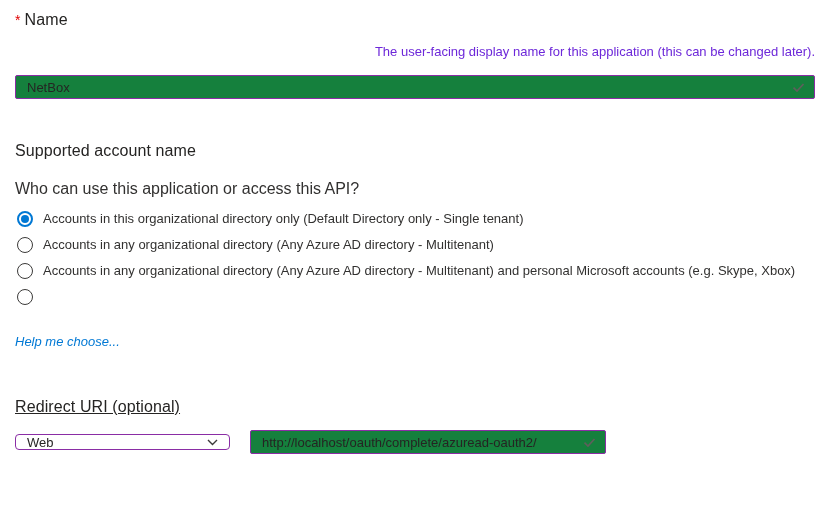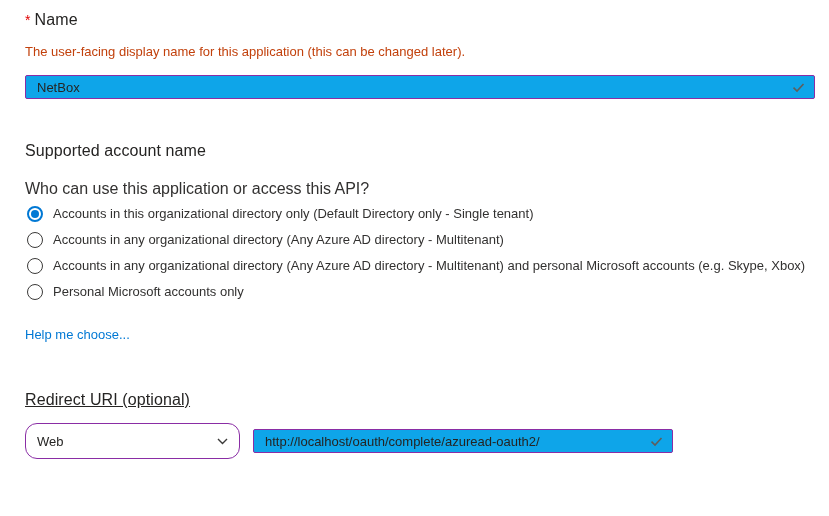--- a/index.html
+++ b/index.html
@@ -4,46 +4,47 @@
 <style>
   * { box-sizing: border-box; margin: 0; padding: 0; }
   html, body { background: #ffffff; }
   body {
     width: 829px;
     height: 516px;
     font-family: "Liberation Sans", sans-serif;
     color: #252423;
     overflow: hidden;
   }
-  .page { padding: 10px 14px 0 25px; }
+  .page { padding: 10px 14px 0 15px; }
 
   .section-title {
     font-size: 16px;
     font-weight: 400;
     line-height: 20px;
     color: #252423;
     letter-spacing: 0.1px;
   }
   .required-star { color: #e00000; margin-right: 4px; font-size: 14px; }
 
   .desc {
     font-size: 13px;
     line-height: 16px;
-    color: #c2410c;
+    color: #6d28d9;
     margin-top: 14px;
+    text-align: right;
   }
 
   
   .field-wrap { position: relative; margin-top: 15px; }
   .text-input {
     width: 100%;
     height: 24px;
     border: 1.5px solid #8a2da5;
     border-radius: 2px;
-    background: #0ea5e9;
+    background: #15803d;
     font-family: "Liberation Sans", sans-serif;
     font-size: 13px;
     color: #252423;
     padding: 0 30px 0 11px;
     outline: none;
   }
   .trail-icon {
     position: absolute;
     right: 9px;
     top: 50%;
@@ -55,21 +56,21 @@
     justify-content: center;
     pointer-events: none;
   }
 
   
   .sat-title { margin-top: 42px; }
   .question { font-size: 16px; line-height: 16px; color: #323130; margin-top: 20px; }
   .radio-group { margin-top: 9px; }
   .radio-row {
     display: flex;
-    align-items: flex-start;
+    align-items: center;
     height: 26px;
     cursor: pointer;
   }
   .radio {
     flex: 0 0 auto;
     width: 16px;
     height: 16px;
     border: 1.5px solid #3b3a39;
     border-radius: 50%;
     margin-left: 2px;
@@ -84,52 +85,53 @@
     left: 50%; top: 50%;
     width: 8px; height: 8px;
     transform: translate(-50%, -50%);
     border-radius: 50%;
     background: #0078d4;
   }
   .radio-label { font-size: 13px; line-height: 16px; color: #323130; }
 
   .help-link {
     display: inline-block;
-    margin-top: 17px;
+    margin-top: 24px;
     font-size: 13px;
     line-height: 16px;
     color: #0078d4;
     text-decoration: none;
     cursor: pointer;
+    font-style: italic;
   }
 
   
   .ruri-title { margin-top: 47px; text-decoration: underline; }
   .ruri-desc { margin-top: 13px; max-width: 806px; line-height: 19px; }
 
   .controls-row {
     display: flex;
     align-items: center;
     margin-top: 13px;
   }
   .select-box {
     position: relative;
     width: 215px;
-    height: 36px;
+    height: 16px;
     border: 1.5px solid #8a2da5;
-    border-radius: 12px;
+    border-radius: 4px;
     background: #fff;
     display: flex;
     align-items: center;
     padding: 0 28px 0 11px;
     font-size: 13px;
     color: #252423;
     cursor: pointer;
   }
-  .uri-wrap { position: relative; width: 420px; margin-left: 13px; }
+  .uri-wrap { position: relative; width: 356px; margin-left: 20px; }
 </style>
 </head>
 <body>
 
 <div class="page">
 
   
   <div class="section-title">
     <span class="required-star">*</span><span>Name</span>
   </div>
@@ -155,21 +157,20 @@
     <label class="radio-row">
       <span class="radio"></span>
       <span class="radio-label">Accounts in any organizational directory (Any Azure AD directory - Multitenant)</span>
     </label>
     <label class="radio-row">
       <span class="radio"></span>
       <span class="radio-label">Accounts in any organizational directory (Any Azure AD directory - Multitenant) and personal Microsoft accounts (e.g. Skype, Xbox)</span>
     </label>
     <label class="radio-row">
       <span class="radio"></span>
-      <span class="radio-label">Personal Microsoft accounts only</span>
     </label>
   </div>
 
   <a class="help-link">Help me choose...</a>
 
   
   <div class="section-title ruri-title">Redirect URI (optional)</div>
 
   <div class="controls-row">
     <div class="select-box">

